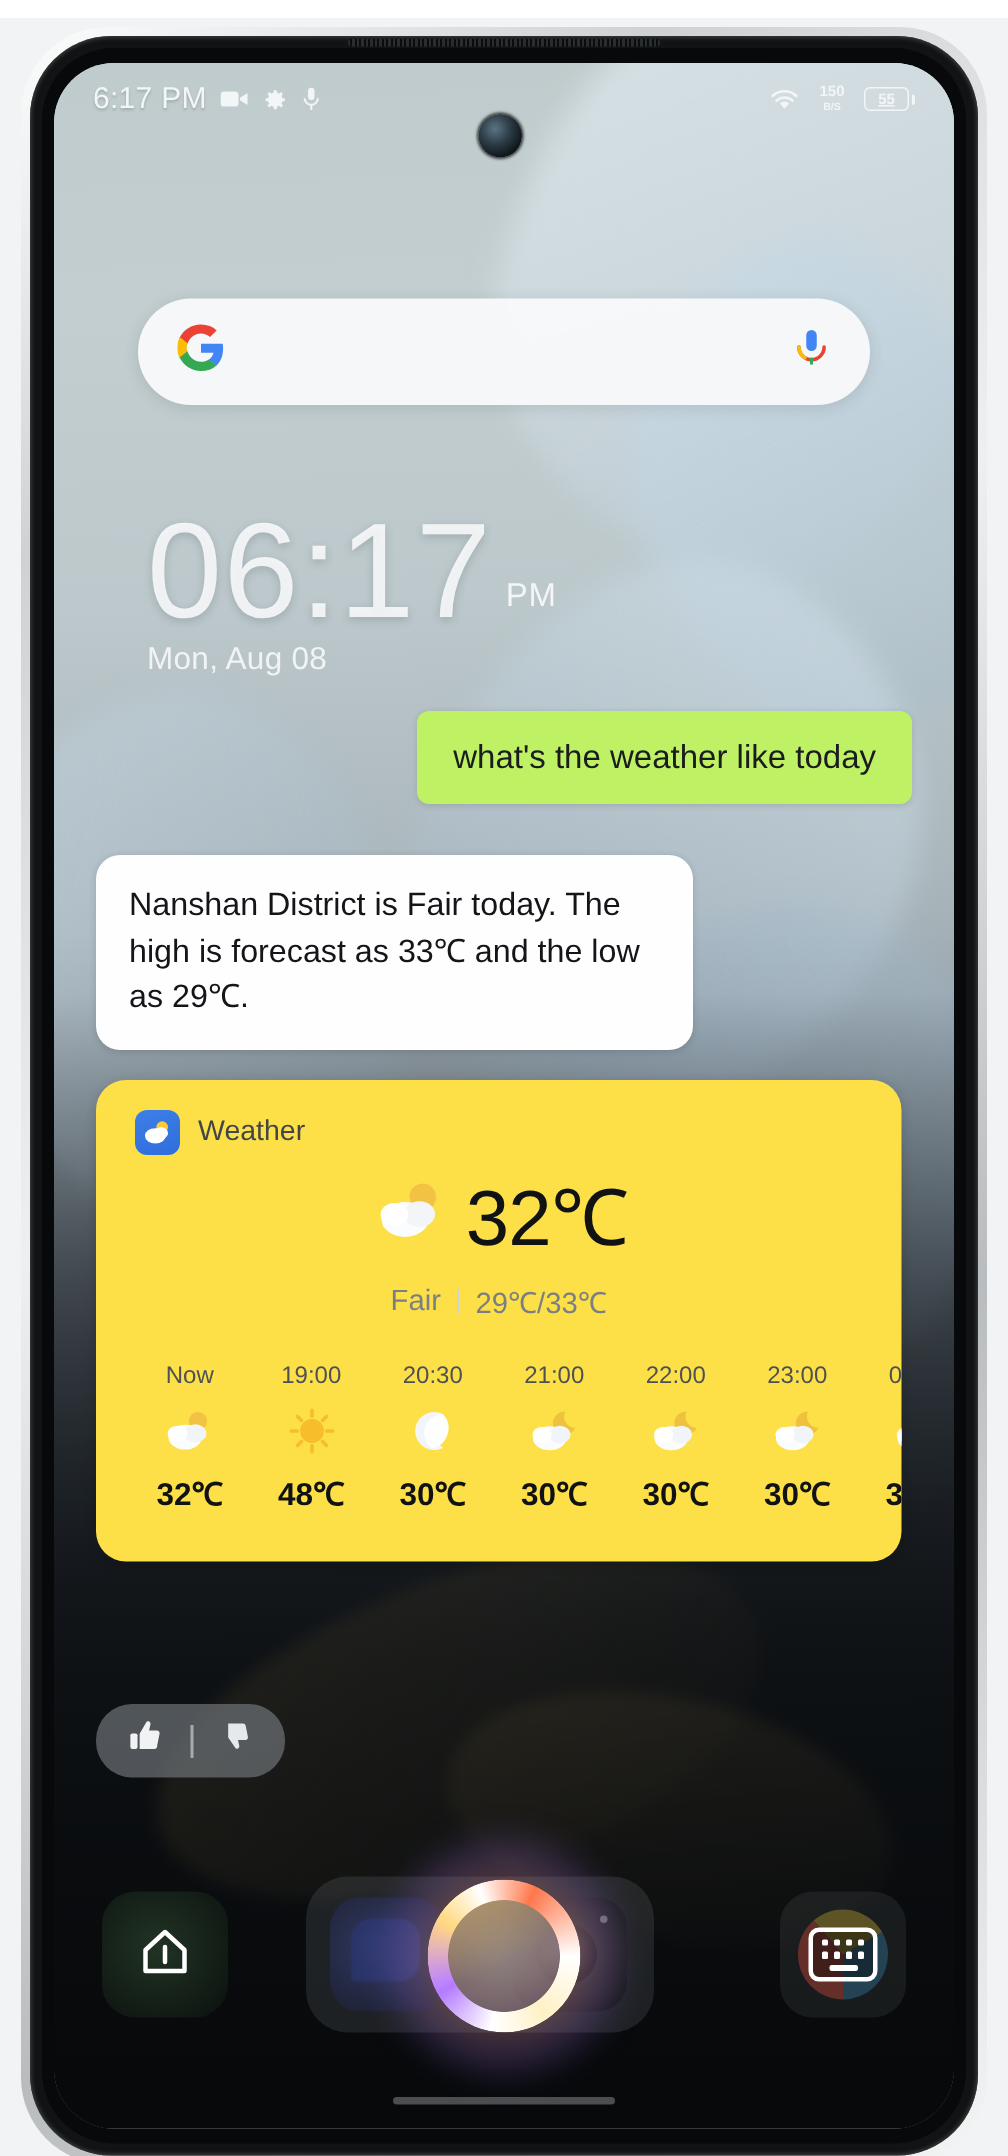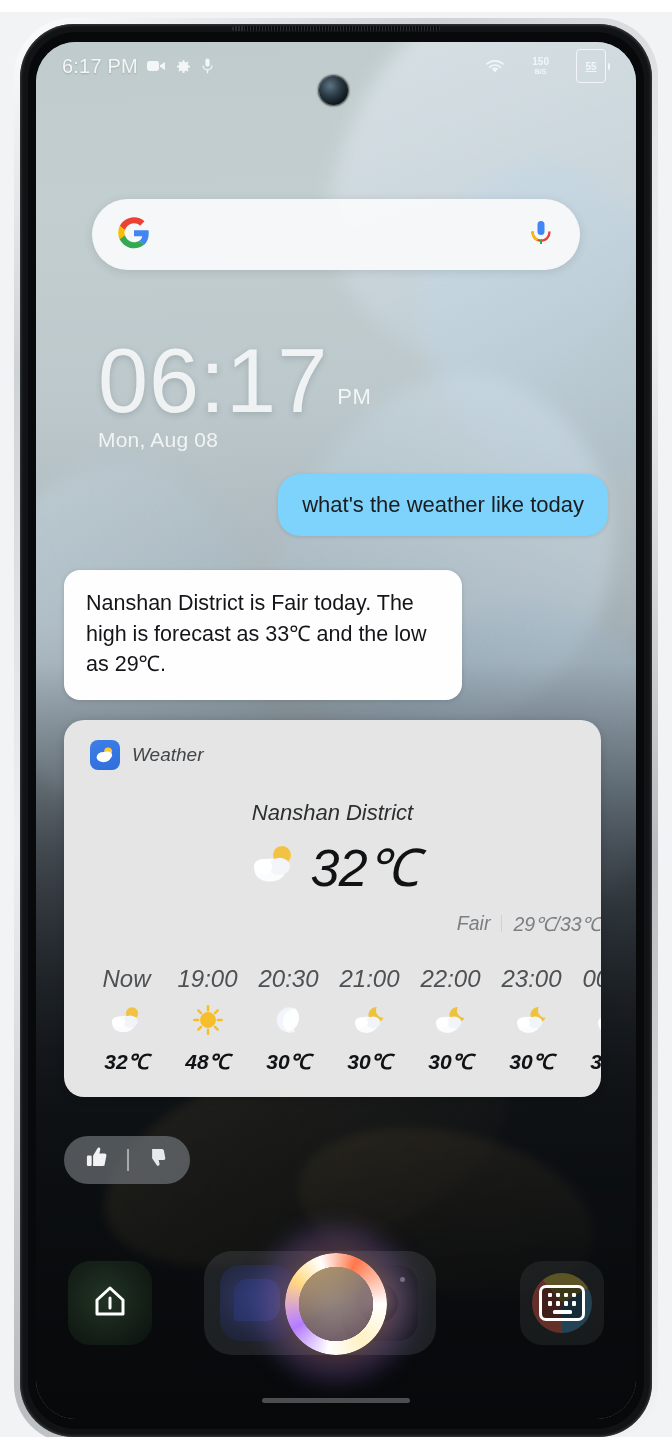--- a/index.html
+++ b/index.html
@@ -97,30 +97,30 @@
   
   #status-bar {
     position: absolute; left: 0; top: 0; width: 100%; height: 48px;
     display: flex; align-items: center;
     padding: 0 26px;
     color: #f3f6f7;
     z-index: 50;
   }
   .sb-left { display: flex; align-items: center; gap: 9px; }
   .sb-clock { font-size: 20px; font-weight: 500; letter-spacing: .2px; text-shadow: 0 1px 2px rgba(0,0,0,.18); }
-  .sb-right { margin-left: auto; display: flex; align-items: center; gap: 27px; }
+  .sb-right { margin-left: auto; display: flex; align-items: center; gap: 13px; }
   .sb-ico { display: inline-flex; align-items: center; }
   .net-speed { display: flex; flex-direction: column; align-items: center; line-height: 1; }
   .net-speed .ns-num { font-size: 10px; font-weight: 700; }
   .net-speed .ns-unit { font-size: 7px; font-weight: 700; margin-top: 1px; }
   .battery {
     display: flex; align-items: center;
   }
   .batt-shell {
-    width: 30px; height: 34px; border: 1.6px solid #f3f6f7; border-radius: 4px;
+    width: 30px; height: 16px; border: 1.6px solid #f3f6f7; border-radius: 4px;
     display: flex; align-items: center; justify-content: center; text-decoration: underline;
   }
   .batt-num { font-size: 10px; font-weight: 700; color: #f3f6f7; }
   .batt-tip { width: 2.5px; height: 7px; background: #f3f6f7; border-radius: 0 2px 2px 0; margin-left: 1.5px; }
 
   
   #google-search {
     position: absolute; left: 56px; top: 157px; width: 488px; height: 71px;
     background: rgba(249,250,251,.93);
     border-radius: 36px;
@@ -150,71 +150,70 @@
     margin-top: 5px; letter-spacing: .2px;
   }
 
   
   #assistant-panel { position: absolute; left: 0; top: 0; width: 100%; height: 100%; z-index: 30; pointer-events: none; }
   #assistant-panel > * { pointer-events: auto; }
 
   #user-bubble {
     position: absolute; right: 28px; top: 432px;
     max-width: 400px;
-    background: #7dd3fc;
-    border-radius: 22px;
+    background: #bef264;
+    border-radius: 8px;
     padding: 17px 24px;
     font-size: 22px; color: #1b1c1e; line-height: 1.25;
     box-shadow: 0 1px 4px rgba(0,0,0,.12);
   }
 
   #reply-bubble {
     position: absolute; left: 28px; top: 528px;
     width: 398px;
     background: #fefefe;
     border-radius: 16px;
     padding: 18px 22px 20px;
     font-size: 21.5px; color: #141518; line-height: 1.42;
     box-shadow: 0 1px 5px rgba(0,0,0,.14);
   }
 
   
   #weather-card {
     position: absolute; left: 28px; top: 678px;
     width: 537px;
-    background: #e5e5e5;
+    background: #fde047;
     border-radius: 20px;
-    padding: 20px 0 22px;
+    padding: 20px 0 32px;
     box-shadow: 0 2px 8px rgba(0,0,0,.16);
     overflow: hidden;
-    font-style: italic;
   }
   .wc-header { display: flex; align-items: center; gap: 12px; padding: 0 26px; }
   .wc-app-icon {
     width: 30px; height: 30px; border-radius: 8px;
     background: linear-gradient(160deg,#3d7fe8,#2f6ddb);
     display: flex; align-items: center; justify-content: center;
     flex: none;
   }
   .wc-app-name { font-size: 19px; color: #434648; font-weight: 400; }
 
   .wc-location { text-align: center; font-size: 22px; color: #2c2f31; margin-top: 30px; }
   .wc-main { display: flex; align-items: center; justify-content: center; gap: 6px; margin-top: 4px; }
   .wc-temp { font-size: 52px; font-weight: 400; color: #101214; letter-spacing: -.5px; }
-  .wc-sub { text-align: center; font-size: 19.5px; color: #7b7f83; margin-top: 9px; display: flex; align-items: center; justify-content: flex-end; gap: 11px; }
+  .wc-sub { text-align: center; font-size: 19.5px; color: #7b7f83; margin-top: 9px; display: flex; align-items: center; justify-content: center; gap: 11px; }
   .wc-sub .divider { width: 1px; height: 17px; background: #cfd2d5; display: inline-block; }
 
   .wc-hourly {
     display: flex; margin-top: 28px; padding-left: 22px;
   }
   .hour-col {
     flex: none; width: 81px;
     display: flex; flex-direction: column; align-items: center; gap: 8px;
   }
-  .hour-time { font-size: 24px; color: #4d5154; white-space: nowrap; }
+  .hour-time { font-size: 16px; color: #4d5154; white-space: nowrap; }
   .hour-ico { height: 38px; display: flex; align-items: center; justify-content: center; }
   .hour-temp { font-size: 21px; font-weight: 700; color: #101214; white-space: nowrap; }
 
   
   #feedback-pill {
     position: absolute; left: 28px; top: 1094px;
     display: flex; align-items: center;
     background: rgba(122,128,132,.62);
     border-radius: 24px;
     padding: 9px 20px;
@@ -423,21 +422,20 @@
           <span class="wc-app-icon">
             <svg width="22" height="20" viewBox="0 0 24 22">
               <circle cx="15.4" cy="7" r="4.3" fill="#FFCA3A"></circle>
               <ellipse cx="10.4" cy="13.4" rx="7.6" ry="5.6" fill="#ffffff"></ellipse>
               <ellipse cx="14.6" cy="11.4" rx="5.2" ry="4.3" fill="#ffffff"></ellipse>
             </svg>
           </span>
           <span class="wc-app-name">Weather</span>
         </div>
 
-        <div class="wc-location">Nanshan District</div>
 
         <div class="wc-main">
           <span>
             <svg width="58" height="48" viewBox="0 0 58 48">
               <path d="M36 6 C41 6 45 10 45 15 C45 19 42.6 22.4 39 23.6 L33 14 Z" fill="#F5C84B"></path>
               <circle cx="35.4" cy="14.6" r="8.4" fill="#F2C245"></circle>
               <ellipse cx="24" cy="30" rx="15.6" ry="11.6" fill="#fbfcfe"></ellipse>
               <ellipse cx="33.6" cy="26.4" rx="10.4" ry="8.6" fill="#f3f5f9"></ellipse>
               <ellipse cx="17" cy="26.6" rx="9.2" ry="7.6" fill="#ffffff"></ellipse>
             </svg>

